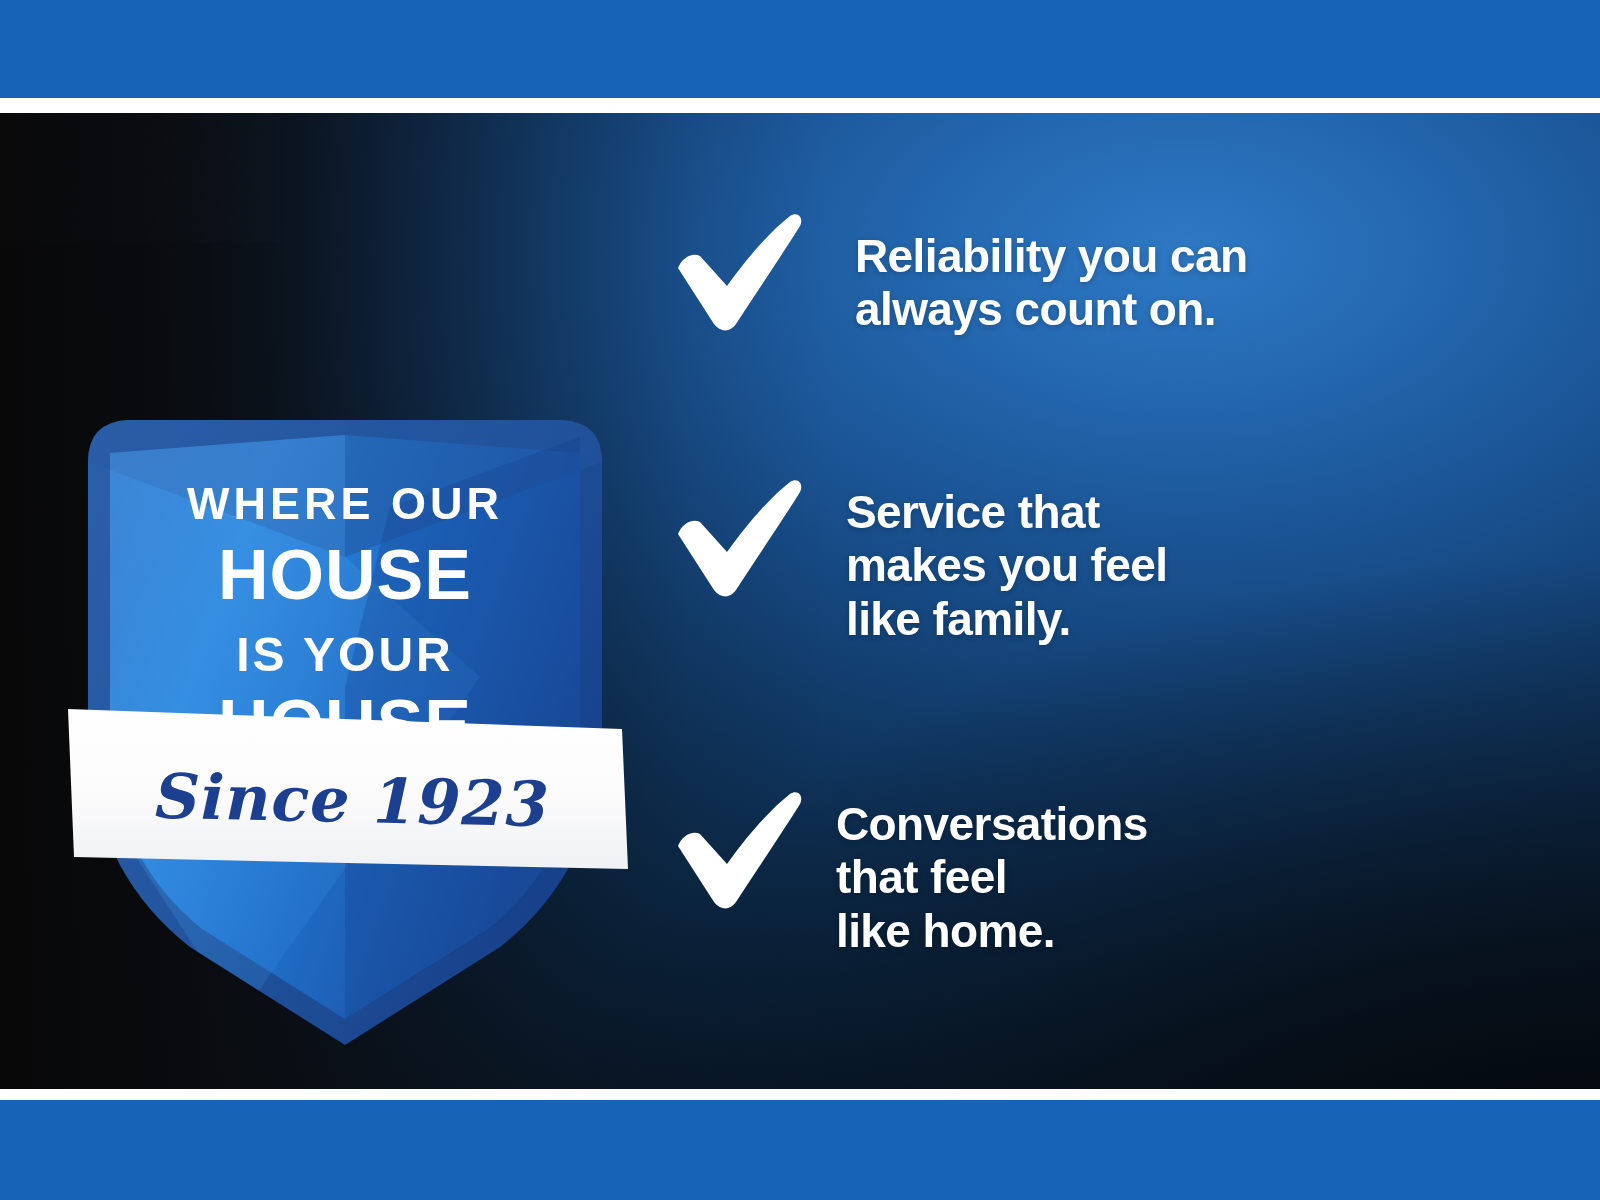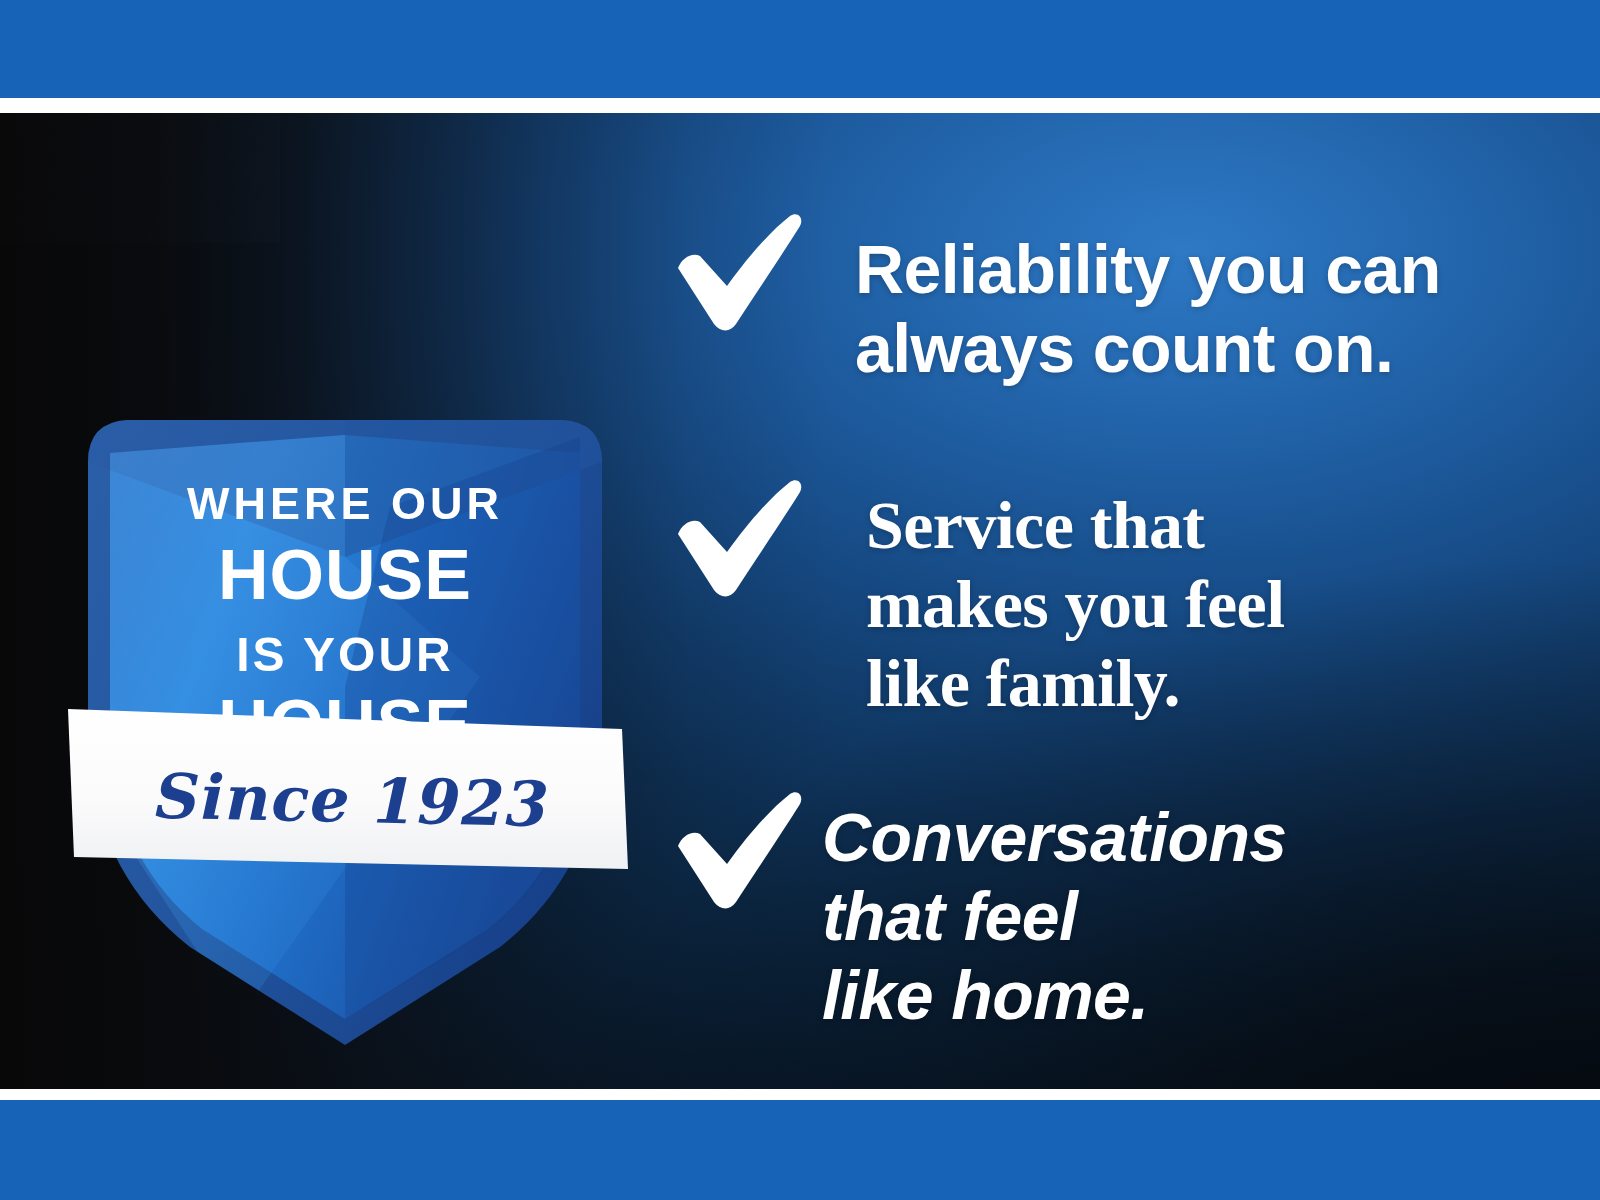--- a/index.html
+++ b/index.html
@@ -153,29 +153,29 @@
     width: 132px;
     height: 120px;
     margin-top: 4px;
   }
   .check-icon svg { display: block; width: 100%; height: 100%; }
 
   .benefit-text {
     color: #ffffff;
     font-family: "Liberation Sans", sans-serif;
     font-weight: bold;
-    font-size: 68px;
+    font-size: 46px;
     line-height: 1.16;
     letter-spacing: -0.6px;
     white-space: pre-line;
     text-shadow: 0 2px 6px rgba(0,0,0,0.22);
   }
   .benefit.b0 .benefit-text { margin-left: 51px; margin-top: 22px; }
-  .benefit.b1 .benefit-text { margin-left: 62px; margin-top: 12px; font-family: Liberation Serif, serif; }
-  .benefit.b2 .benefit-text { margin-left: 18px; margin-top: 12px; font-style: italic; }
+  .benefit.b1 .benefit-text { margin-left: 42px; margin-top: 12px; }
+  .benefit.b2 .benefit-text { margin-left: 32px; margin-top: 12px; }
 </style>
 </head>
 <body>
 
 <div id="poster">
 
   <div class="brand-bar top"></div>
   <div class="white-rule top"></div>
 
   <div id="stage">

